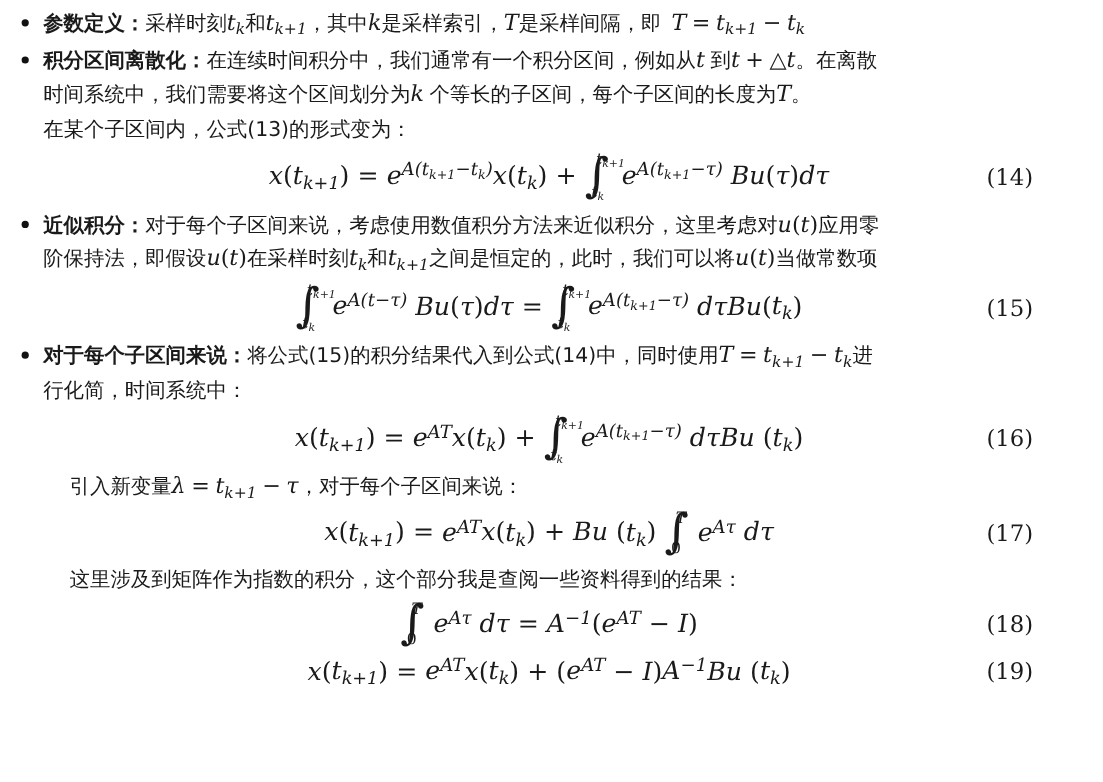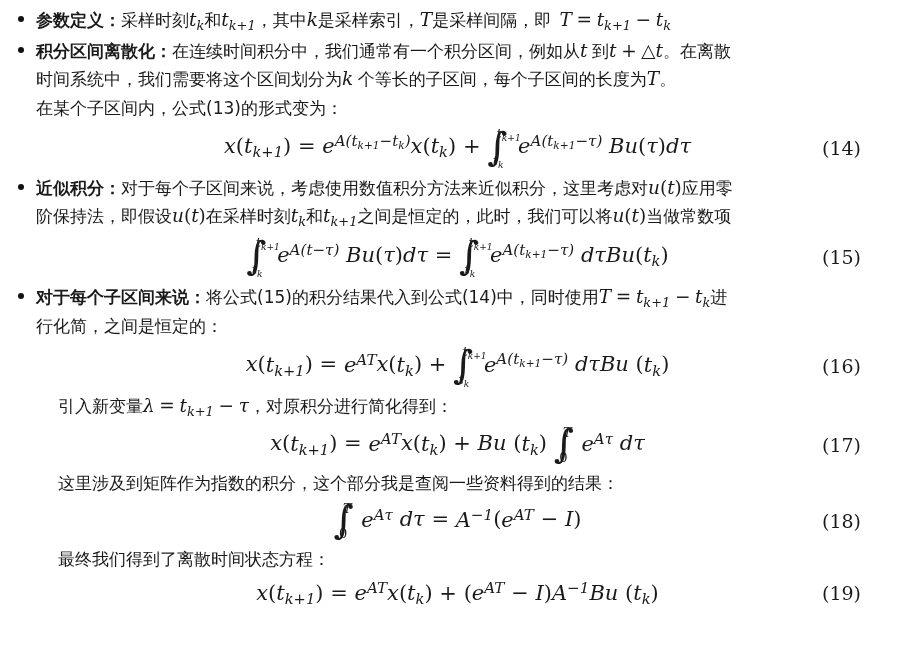--- a/index.html
+++ b/index.html
@@ -195,38 +195,38 @@
           <span class="mi">e<sup>A(t<sub>k+1</sub>−τ)</sup></span> <span class="mi">dτBu</span><span class="mn">(</span><span class="mi">t<sub>k</sub></span><span class="mn">)</span>
         </span>
         <span class="eqnum">(15)</span>
       </div>
     </li>
 
     <li class="item">
       <span class="dot"></span>
       <div class="para">
         <span class="lead">对于每个子区间来说：</span><span class="cn">将公式(15)的积分结果代入到公式(14)中，同时使用</span><span class="mi">T</span> <span class="mo">=</span> <span class="mi">t<sub>k+1</sub></span> <span class="mo">−</span> <span class="mi">t<sub>k</sub></span><span class="cn">进</span><br>
-        <span class="cn">行化简，之间是恒定的：</span>
+        <span class="cn">行化简，时间系统中：</span>
       </div>
 
       <div class="eqrow">
         <span class="eqbody">
           <span class="mi">x</span><span class="mn">(</span><span class="mi">t<sub>k+1</sub></span><span class="mn">)</span> <span class="mo">=</span> <span class="mi">e<sup>AT</sup></span><span class="mi">x</span><span class="mn">(</span><span class="mi">t<sub>k</sub></span><span class="mn">)</span> <span class="mo">+</span>
           <span class="intg">
             <span class="sym">∫</span>
             <span class="sup"><span class="mi">t<sub>k+1</sub></span></span>
             <span class="sub"><span class="mi">t<sub>k</sub></span></span>
           </span>
           <span class="mi">e<sup>A(t<sub>k+1</sub>−τ)</sup></span> <span class="mi">dτBu</span> <span class="mn">(</span><span class="mi">t<sub>k</sub></span><span class="mn">)</span>
         </span>
         <span class="eqnum">(16)</span>
       </div>
 
       <div class="para indent">
-        <span class="cn">引入新变量</span><span class="mi">λ</span> <span class="mo">=</span> <span class="mi">t<sub>k+1</sub></span> <span class="mo">−</span> <span class="mi">τ</span><span class="cn">，对原积分进行简化得到：</span>
+        <span class="cn">引入新变量</span><span class="mi">λ</span> <span class="mo">=</span> <span class="mi">t<sub>k+1</sub></span> <span class="mo">−</span> <span class="mi">τ</span><span class="cn">，对于每个子区间来说：</span>
       </div>
 
       <div class="eqrow">
         <span class="eqbody">
           <span class="mi">x</span><span class="mn">(</span><span class="mi">t<sub>k+1</sub></span><span class="mn">)</span> <span class="mo">=</span> <span class="mi">e<sup>AT</sup></span><span class="mi">x</span><span class="mn">(</span><span class="mi">t<sub>k</sub></span><span class="mn">)</span> <span class="mo">+</span> <span class="mi">Bu</span> <span class="mn">(</span><span class="mi">t<sub>k</sub></span><span class="mn">)</span>
           <span class="intg small">
             <span class="sym">∫</span>
             <span class="sup"><span class="mi">T</span></span>
             <span class="sub"><span class="mn">0</span></span>
           </span>
@@ -244,23 +244,20 @@
           <span class="intg small">
             <span class="sym">∫</span>
             <span class="sup"><span class="mi">T</span></span>
             <span class="sub"><span class="mn">0</span></span>
           </span>
           <span class="mi">e<sup>Aτ</sup></span> <span class="mi">dτ</span> <span class="mo">=</span> <span class="mi">A<sup>−1</sup></span><span class="mn">(</span><span class="mi">e<sup>AT</sup></span> <span class="mo">−</span> <span class="mi">I</span><span class="mn">)</span>
         </span>
         <span class="eqnum">(18)</span>
       </div>
 
-      <div class="para indent">
-        <span class="cn">最终我们得到了离散时间状态方程：</span>
-      </div>
 
       <div class="eqrow">
         <span class="eqbody">
           <span class="mi">x</span><span class="mn">(</span><span class="mi">t<sub>k+1</sub></span><span class="mn">)</span> <span class="mo">=</span> <span class="mi">e<sup>AT</sup></span><span class="mi">x</span><span class="mn">(</span><span class="mi">t<sub>k</sub></span><span class="mn">)</span> <span class="mo">+</span> <span class="mn">(</span><span class="mi">e<sup>AT</sup></span> <span class="mo">−</span> <span class="mi">I</span><span class="mn">)</span><span class="mi">A<sup>−1</sup></span><span class="mi">Bu</span> <span class="mn">(</span><span class="mi">t<sub>k</sub></span><span class="mn">)</span>
         </span>
         <span class="eqnum">(19)</span>
       </div>
     </li>
 
   </ul>

